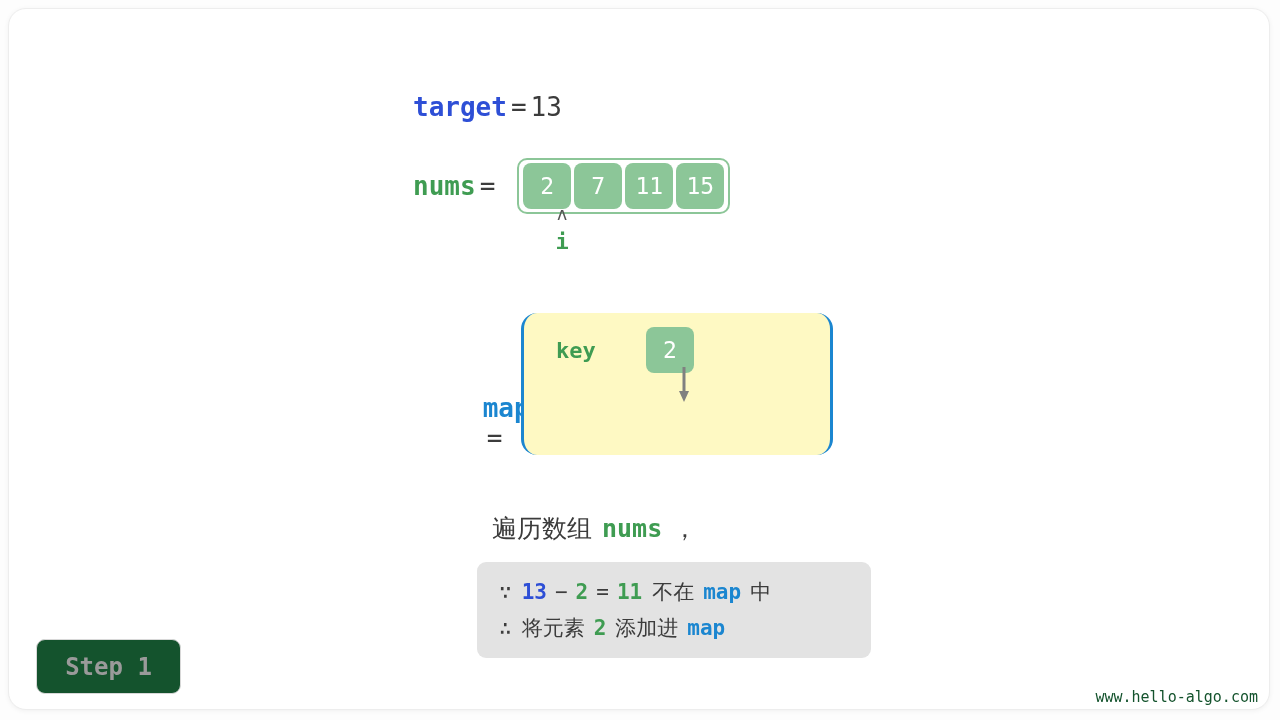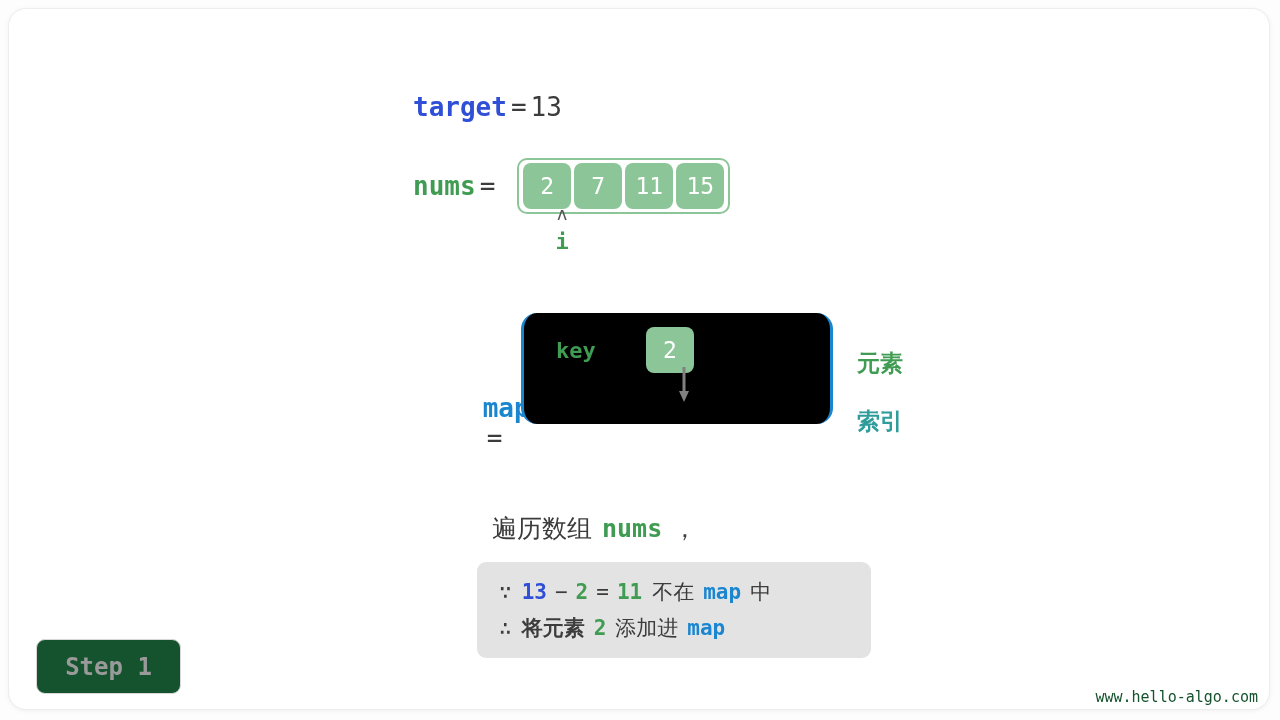--- a/index.html
+++ b/index.html
@@ -130,22 +130,22 @@
   }
   .kw-mapblue {
     color: #1b86d0;
     font-weight: bold;
   }
   .map-panel {
     position: absolute;
     left: 521px;
     top: 313px;
     width: 312px;
-    height: 111px;
-    background: #000000;
+    height: 142px;
+    background: #fef9c3;
     border-left: 3px solid #1b86d0;
     border-right: 3px solid #1b86d0;
     border-radius: 16px;
     box-sizing: border-box;
   }
   .row-key, .row-value {
     position: absolute;
     display: flex;
     align-items: center;
   }
@@ -295,24 +295,20 @@
     <div class="row-key">
       <span class="rowname name-key">key</span>
       <span class="kv-cell kv-key">2</span>
     </div>
     <svg class="kv-arrow" viewBox="0 0 14 36">
       <line x1="7" y1="0" x2="7" y2="26" stroke="#808080" stroke-width="3"></line>
       <polygon points="7,35 2,24 12,24" fill="#808080"></polygon>
     </svg>
   </div>
 
-  <div class="side-labels">
-    <span class="lbl-elem">元素</span>
-    <span class="lbl-idx">索引</span>
-  </div>
 
   <div class="narration">
     <span>遍历数组</span>
     <span class="tok-nums" style="padding:0 10px;">nums</span>
     <span>，</span>
   </div>
 
   <div class="formula-box">
     <div class="formula-line">
       <span class="op">∵</span>
@@ -320,21 +316,21 @@
       <span class="op" style="padding:0 8px;">−</span>
       <span class="num-green">2</span>
       <span class="op" style="padding:0 8px;">=</span>
       <span class="num-green">11</span>
       <span style="padding-left:10px;">不在</span>
       <span class="tok-map" style="padding:0 9px;">map</span>
       <span>中</span>
     </div>
     <div class="formula-line">
       <span class="op">∴</span>
-      <span style="padding-left:10px;font-weight:bold;">将元素</span>
+      <span style="padding-left:10px;">将元素</span>
       <span class="num-green" style="padding:0 9px;">2</span>
       <span>添加进</span>
       <span class="tok-map" style="padding-left:9px;">map</span>
     </div>
   </div>
 
   <div class="step-badge">Step 1</div>
 
   <div class="watermark">www.hello-algo.com</div>
 </div>

